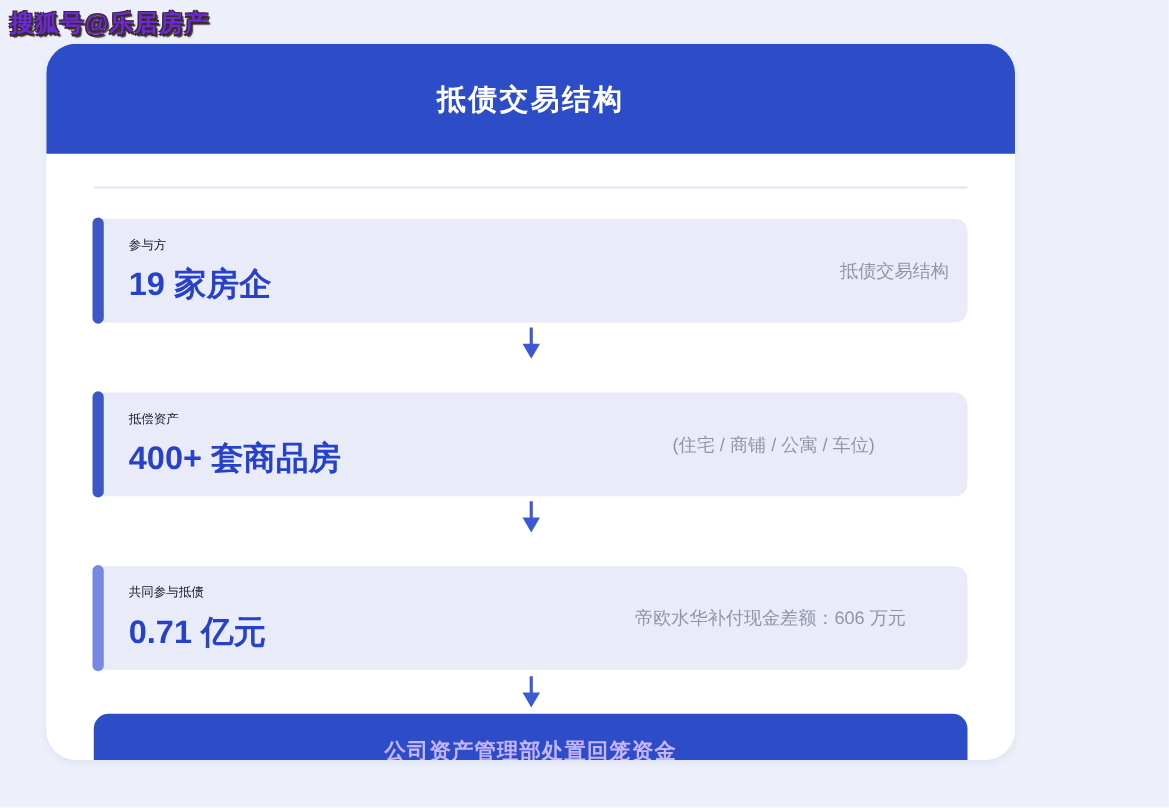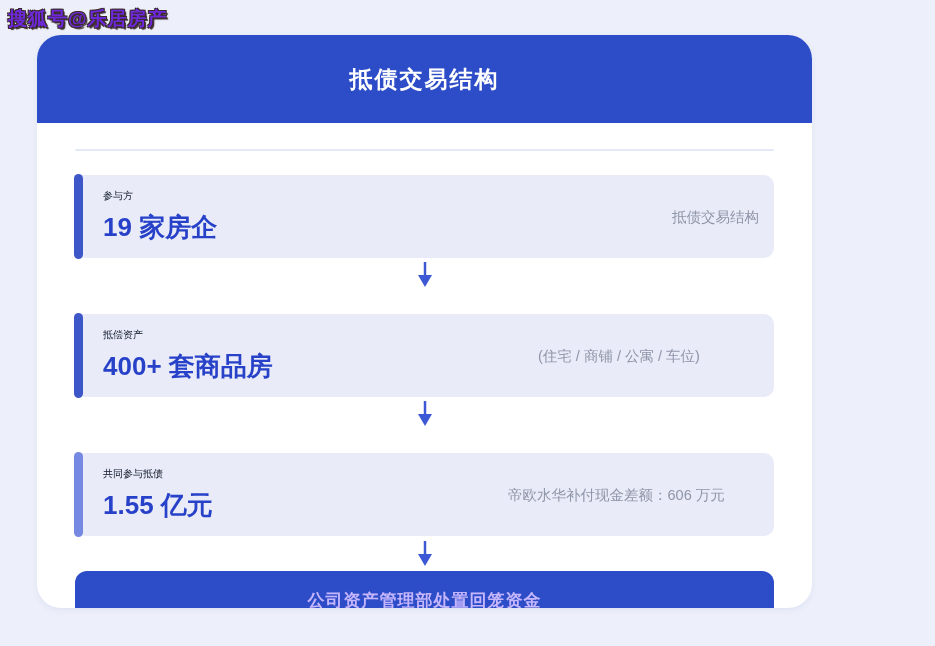--- a/index.html
+++ b/index.html
@@ -152,21 +152,21 @@
       <div class="arrow-gap">
         <svg width="20" height="27" viewBox="0 0 20 27">
           <line x1="10" y1="1" x2="10" y2="15" stroke="#3d58d4" stroke-width="2.5"></line>
           <polygon points="3,14 17,14 10,26" fill="#3d58d4"></polygon>
         </svg>
       </div>
 
       <div class="step light-bar">
         <span class="bar"></span>
         <div class="step-label">共同参与抵债</div>
-        <div class="step-value">1.55 亿元</div>
+        <div class="step-value">0.71 亿元</div>
         <div class="step-note note-2">帝欧水华补付现金差额：606 万元</div>
       </div>
 
       <div class="arrow-gap tall">
         <svg width="20" height="27" viewBox="0 0 20 27">
           <line x1="10" y1="1" x2="10" y2="15" stroke="#3d58d4" stroke-width="2.5"></line>
           <polygon points="3,14 17,14 10,26" fill="#3d58d4"></polygon>
         </svg>
       </div>
 

